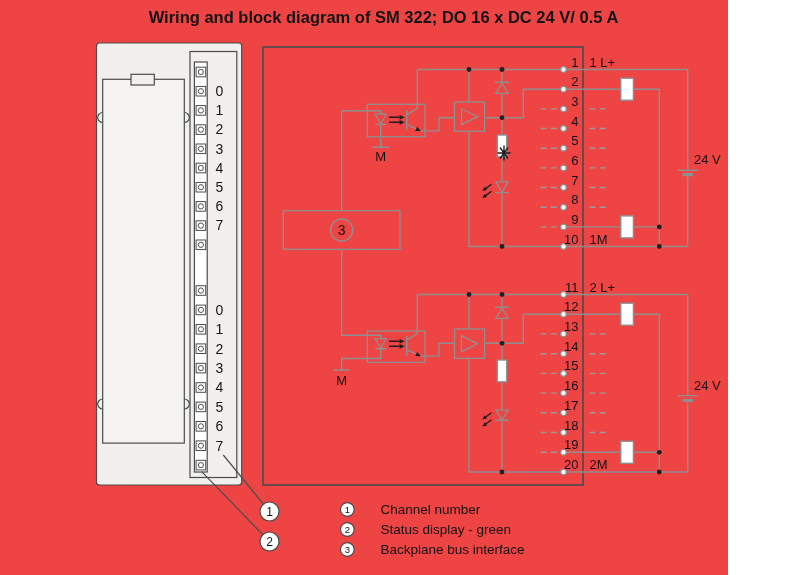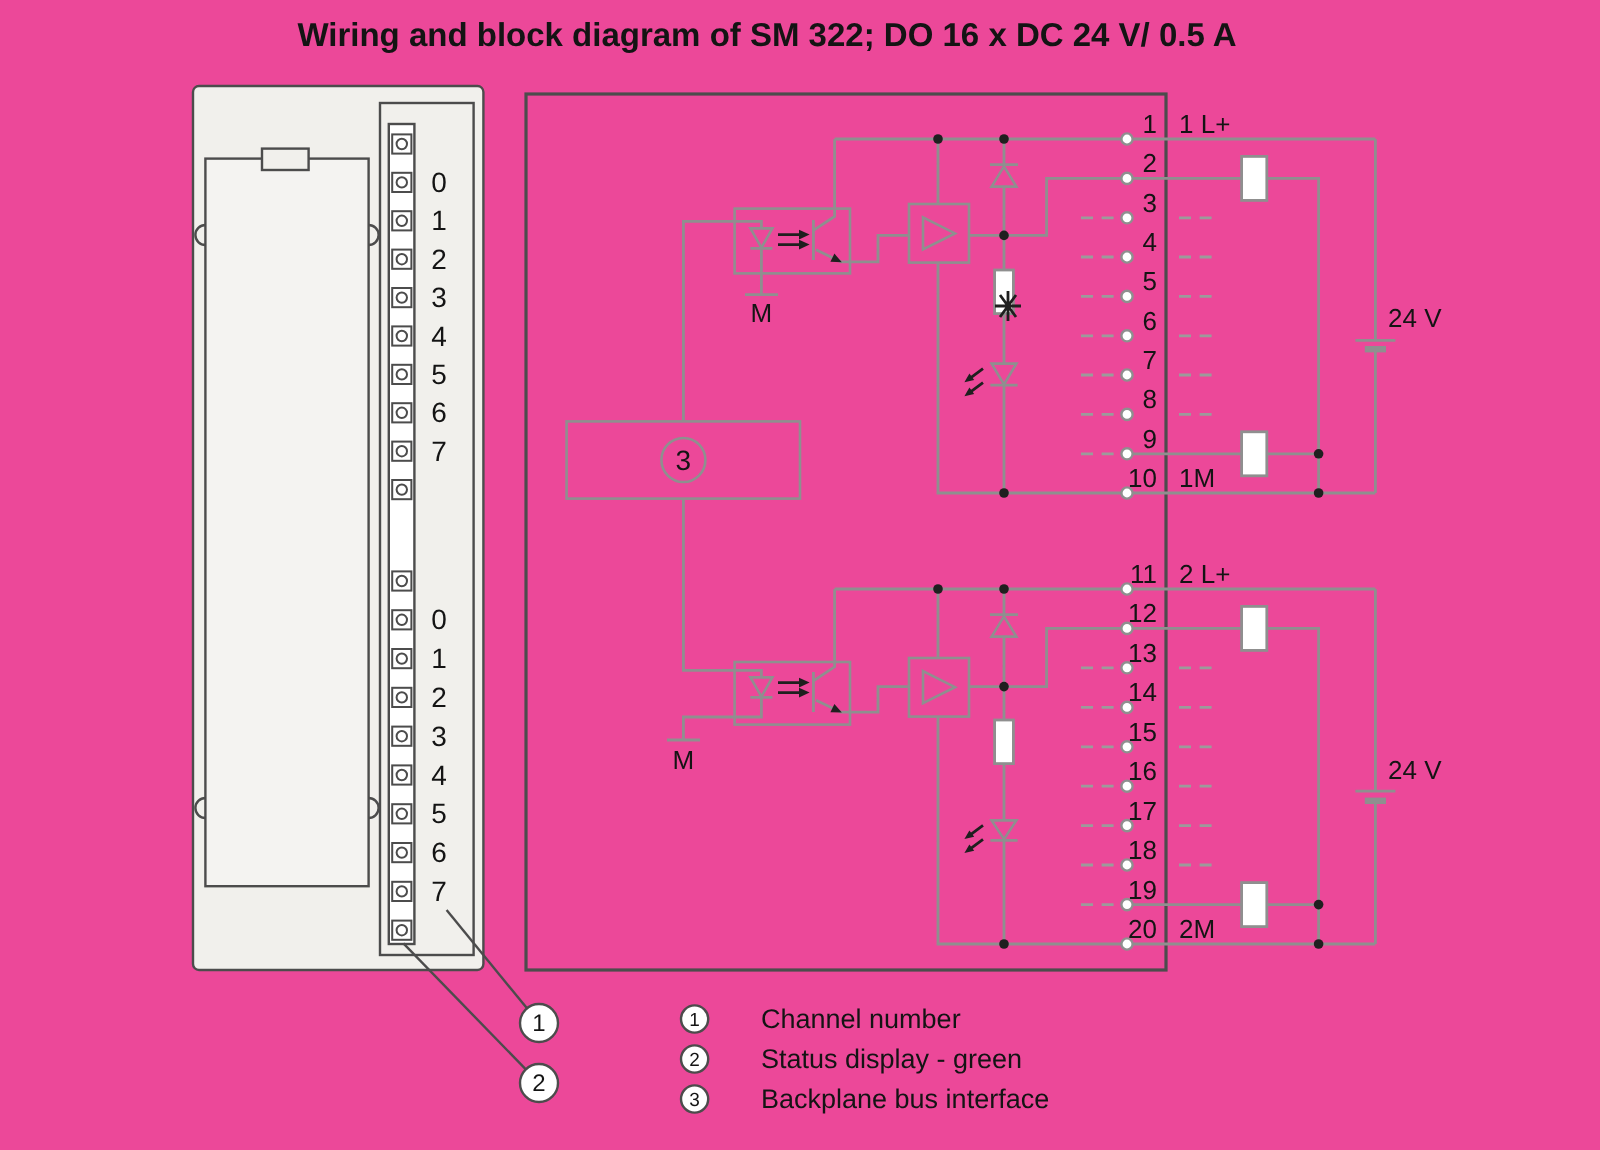--- a/index.html
+++ b/index.html
@@ -1,16 +1,16 @@
 <!DOCTYPE html>
 <html><head>
 <meta charset="utf-8">
 <style>
   html,body{margin:0;padding:0;background:#fff;}
-  .stage{position:relative;width:800px;height:575px;background:#ec4899;overflow:hidden;
+  .stage{position:relative;width:728px;height:575px;background:#ef4444;overflow:hidden;
          font-family:"Liberation Sans",sans-serif;}
   svg{position:absolute;left:0;top:0;}
   
   .w   {stroke:#8f8f8f;stroke-width:1.4;fill:none;}
   .dsh {stroke:#9b9b9b;stroke-width:1.4;fill:none;stroke-dasharray:6 4.3;}
   .k   {stroke:#4c4c4c;stroke-width:1.6;fill:none;}
   .mod {stroke:#4c4c4c;stroke-width:1.2;}
   .shp {stroke:#8f8f8f;stroke-width:1.3;fill:none;}
   .shpw{stroke:#8f8f8f;stroke-width:1.4;fill:#fff;}
   .bat {stroke:#8f8f8f;stroke-width:3.2;fill:none;}

